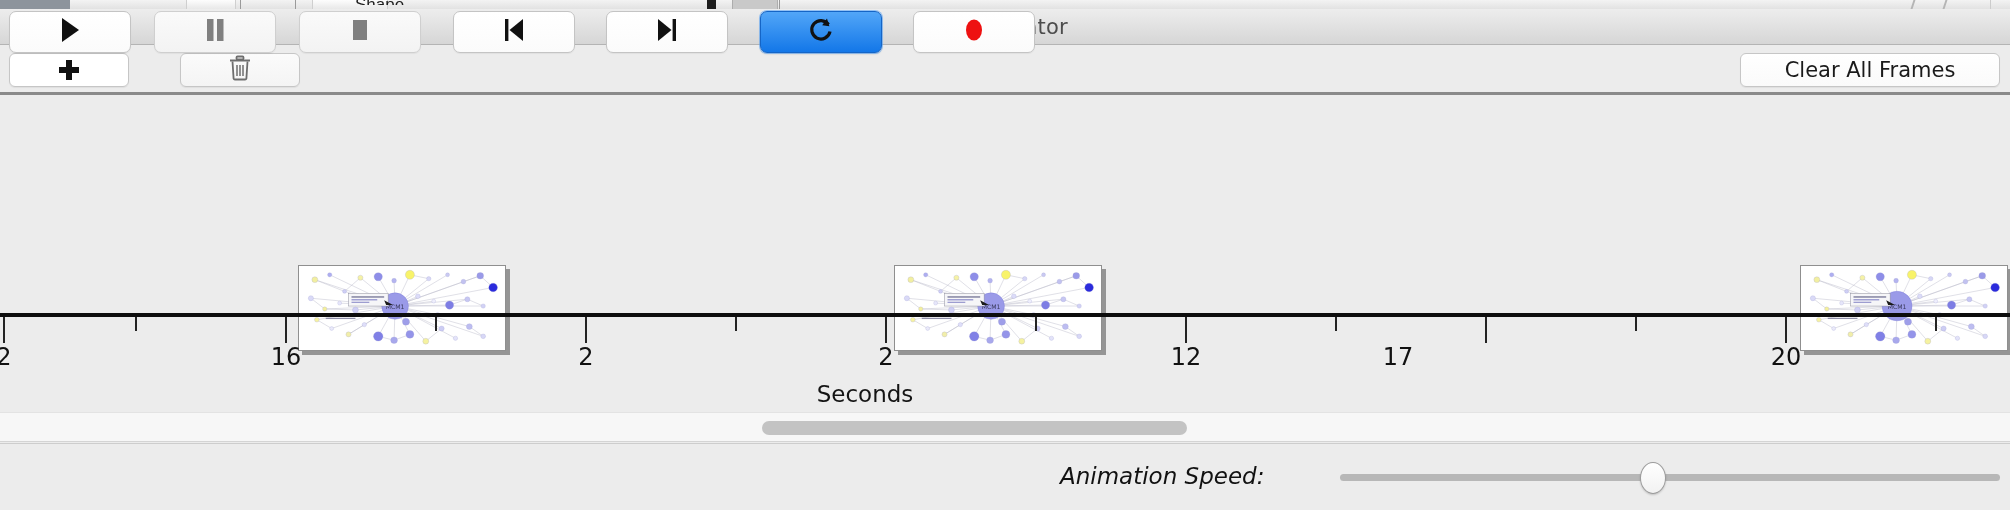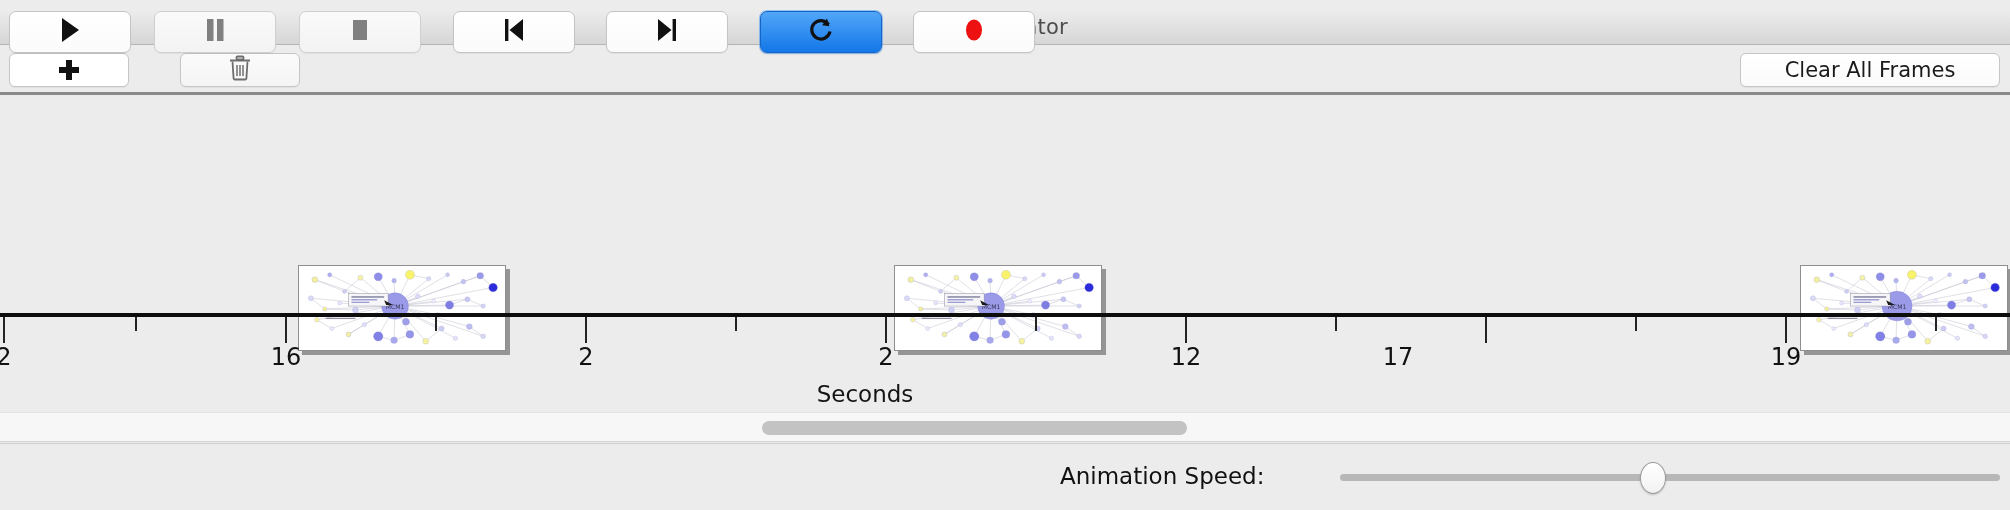--- a/index.html
+++ b/index.html
@@ -253,20 +253,21 @@
   }
   .speed-label {
     position: absolute;
     top: 443px;
     height: 67px;
     line-height: 67px;
     font-size: 23px;
     color: #111;
     font-family: "DejaVu Sans", sans-serif;
     white-space: nowrap;
+    font-style: italic;
   }
   .slider-track {
     position: absolute;
     top: 31px;
     height: 7px;
     border-radius: 4px;
     background: #b7b7b7;
     cursor: pointer;
   }
   .slider-thumb {
@@ -278,20 +279,34 @@
     border: 1px solid #9b9b9b;
     box-shadow: 0 1px 2px rgba(0,0,0,0.18);
     cursor: pointer;
   }
 </style>
 </head>
 <body>
 
 <div id="app">
 
+  <div class="bg-strip">
+    <div class="bg-dark"></div>
+    <div class="bg-tab" style="left:186px;width:48px;"></div>
+    <div class="bg-sep" style="left:240px;"></div>
+    <div class="bg-sep" style="left:295px;"></div>
+    <div class="bg-tab" style="left:312px;width:74px;"></div>
+    <div class="bg-label" style="left:355px;">Shape</div>
+    <div class="bg-blob" style="left:707px;width:9px;"></div>
+    <div class="bg-gray-btn" style="left:732px;width:44px;"></div>
+    <div class="bg-sep" style="left:779px;"></div>
+    <div class="bg-slash" style="left:1912px;"></div>
+    <div class="bg-slash" style="left:1944px;"></div>
+    <div class="bg-sep" style="left:1990px;background:#cccccc;"></div>
+  </div>
 
   <div class="titlebar">
     <div class="traffic close"></div>
     <div class="traffic min"></div>
     <div class="traffic zoom"></div>
     <div class="window-title">CyAnimator</div>
   </div>
 
   <div class="toolbar">
     <div class="tb-btn add">
@@ -634,21 +649,21 @@
       <div class="tick-label" style="left: 286px;">16</div>
       <div class="tick major" style="left: 585px;"></div>
       <div class="tick-label" style="left: 586px;">2</div>
       <div class="tick major" style="left: 885px;"></div>
       <div class="tick-label" style="left: 886px;">2</div>
       <div class="tick major" style="left: 1185px;"></div>
       <div class="tick-label" style="left: 1186px;">12</div>
       <div class="tick major" style="left: 1485px;"></div>
       <div class="tick-label" style="left: 1398px;">17</div>
       <div class="tick major" style="left: 1785px;"></div>
-      <div class="tick-label" style="left: 1786px;">19</div>
+      <div class="tick-label" style="left: 1786px;">20</div>
       <div class="tick minor" style="left: 135px;"></div>
       <div class="tick minor" style="left: 435px;"></div>
       <div class="tick minor" style="left: 735px;"></div>
       <div class="tick minor" style="left: 1035px;"></div>
       <div class="tick minor" style="left: 1335px;"></div>
       <div class="tick minor" style="left: 1635px;"></div>
       <div class="tick minor" style="left: 1935px;"></div>
     </div>
   <div class="axis-title">Seconds</div>
 

